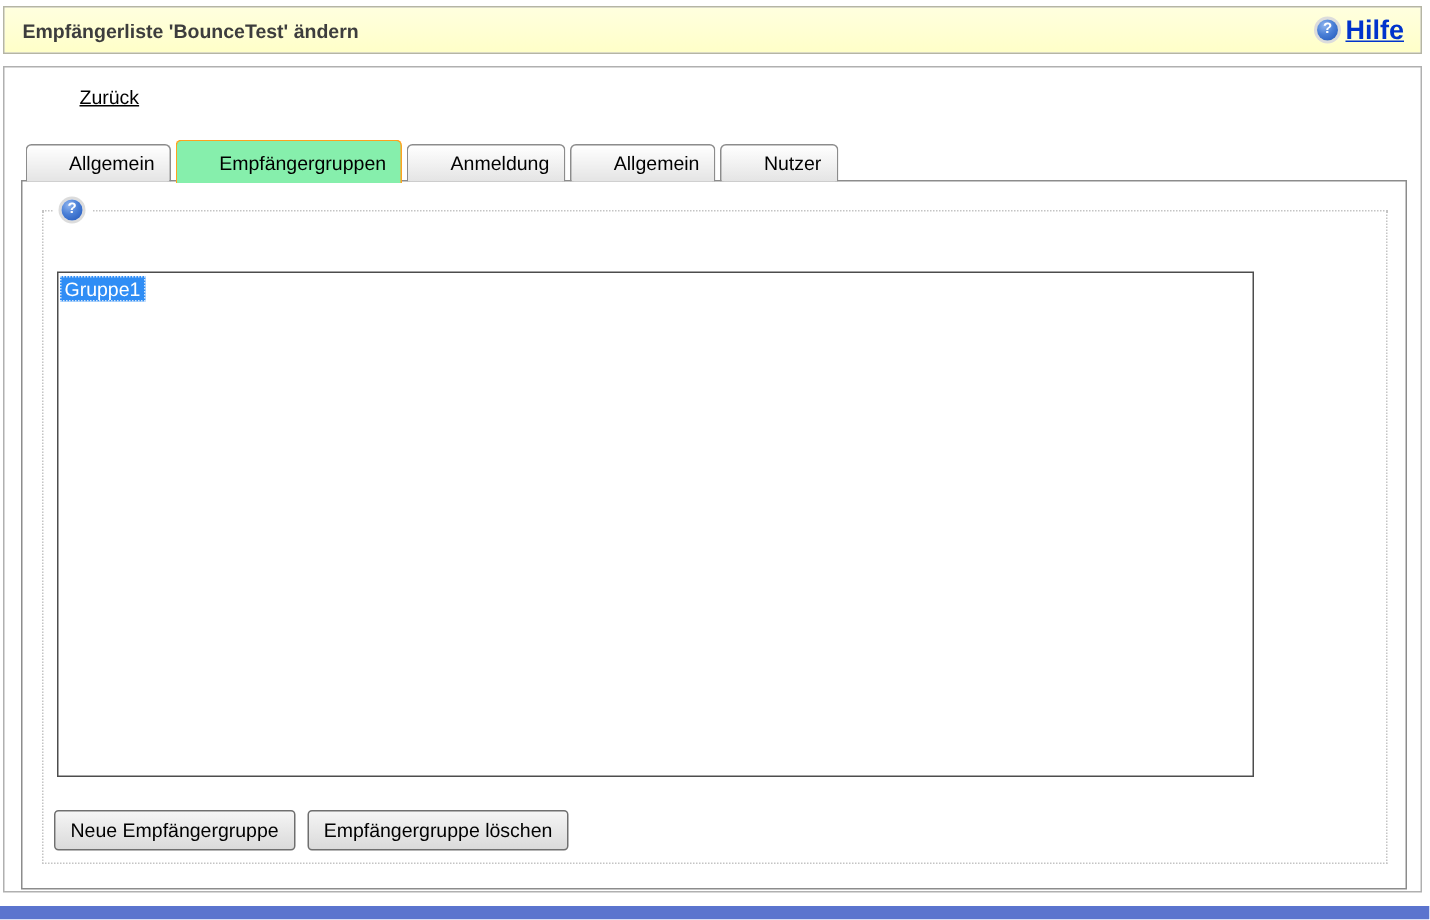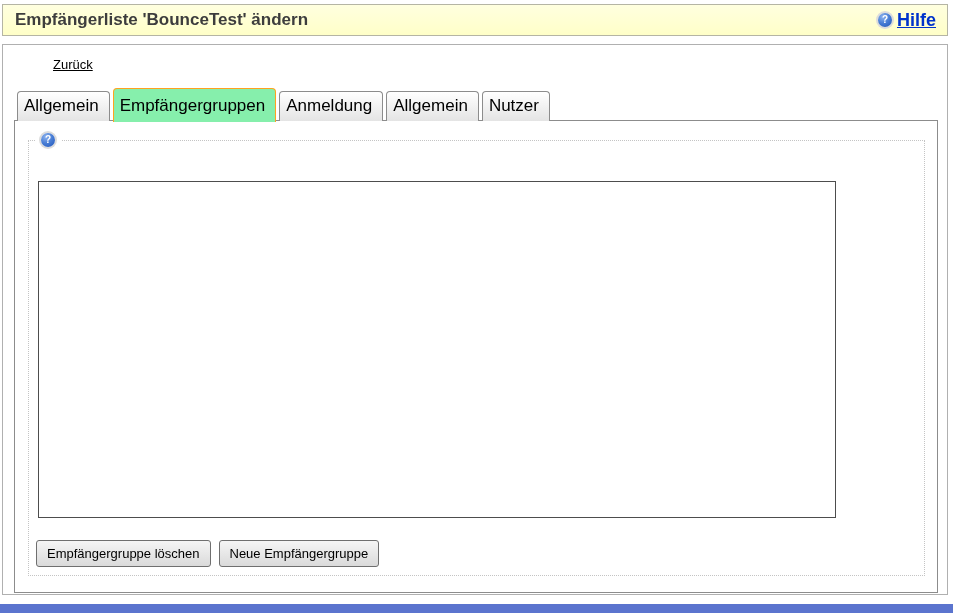--- a/index.html
+++ b/index.html
@@ -13,21 +13,21 @@
   }
 
   
   .title-bar {
     position: absolute; left: 2px; top: 4px; width: 946px; height: 32px;
     background: linear-gradient(#ffffdf, #ffffc8);
     border: 1px solid #b5b5a4;
     display: flex; align-items: center;
   }
   .title-text {
-    margin-left: 12px; font-size: 17px; font-weight: bold; color: #3d3d3d;
+    margin-left: 12px; font-size: 13px; font-weight: bold; color: #3d3d3d;
   }
   .help-block {
     margin-left: auto; margin-right: 11px;
     display: flex; align-items: center; gap: 5px;
   }
   .help-ball {
     width: 14px; height: 14px; border-radius: 50%;
     background: radial-gradient(circle at 35% 28%, #8fb4ef 0%, #4a7fd6 45%, #1f54b8 100%);
     color: #fff; font-size: 10px; font-weight: bold; line-height: 14px; text-align: center;
     box-shadow: 0 0 0 2px #dcdcdc;
@@ -48,22 +48,22 @@
 
   
   .tab-bar {
     position: absolute; left: 17px; top: 92px; height: 29px;
     display: flex; align-items: flex-end; gap: 3px; z-index: 3;
   }
   .tab {
     border: 1px solid #8c8c8c; border-bottom: none;
     border-radius: 4px 4px 0 0;
     background: linear-gradient(#ffffff, #e4e4e4);
-    padding: 4px 10px 5px 6px;
-    font-size: 17px; cursor: pointer; white-space: nowrap;
+    padding: 4px 10px 5px 28px;
+    font-size: 13px; cursor: pointer; white-space: nowrap;
   }
   .tab.active {
     border-color: #ffa21f;
     background: #86efac;
     padding-top: 7px; padding-bottom: 6px;
     margin-bottom: -1px;
   }
 
   
   .panel {
@@ -135,22 +135,23 @@
     <div class="tab">Allgemein</div>
     <div class="tab">Nutzer</div>
   </div>
 
 <div class="panel">
   <fieldset class="group-fieldset">
     <legend class="group-legend">
       <span class="help-ball">?</span>
     </legend>
     <div class="listbox">
+        <div class="opt selected"><span class="opt-label">Gruppe1</span></div>
       </div>
   </fieldset>
 
   <div class="button-row">
+    <button class="btn">Neue Empfängergruppe</button>
     <button class="btn">Empfängergruppe löschen</button>
-    <button class="btn">Neue Empfängergruppe</button>
   </div>
 </div>
 
 <div class="footer-bar"></div>
 
 </body></html>

